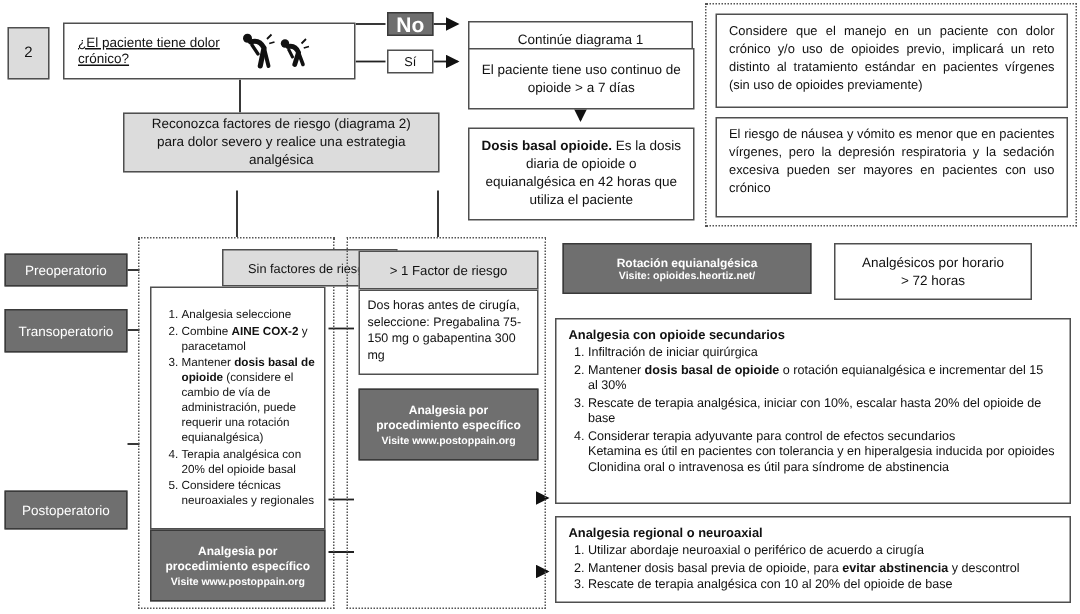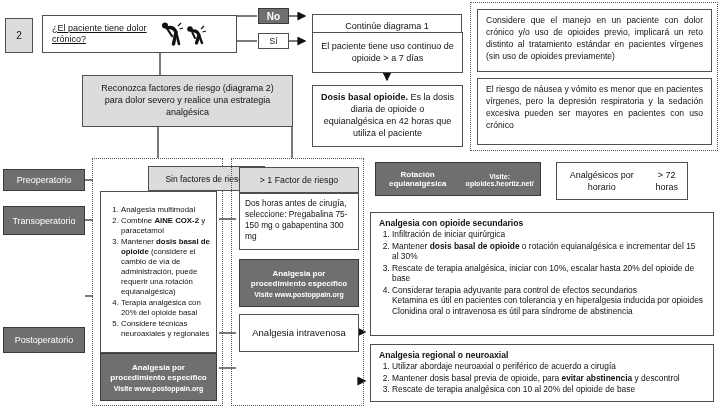--- a/index.html
+++ b/index.html
@@ -72,21 +72,21 @@
       <svg width="24" height="26" viewBox="0 0 24 26">
         <circle cx="6" cy="10" r="2.8" fill="#111"></circle>
         <path d="M8 12 Q13 11 15 16 L12.5 24" stroke="#111" stroke-width="3.2" fill="none" stroke-linecap="round"></path>
         <path d="M15 16 L18 24" stroke="#111" stroke-width="2.4" fill="none" stroke-linecap="round"></path>
         <path d="M8.5 14 L11 19" stroke="#111" stroke-width="2" fill="none" stroke-linecap="round"></path>
         <path d="M17 10 L20 7 M18.5 13 L22 12" stroke="#111" stroke-width="1.2" fill="none"></path>
       </svg>
     </span>
   </div>
 
-  <div class="abs box-dark center" style="left:258px;top:8px;width:31px;height:16px;font-size:10px;font-weight:bold;">
+  <div class="abs box-dark center" style="left:258px;top:8px;width:31px;height:16px;font-size:14px;font-weight:bold;">
     <span>No</span>
   </div>
   <div class="abs box center" style="left:258px;top:33px;width:31px;height:16px;font-size:8.5px;">
     <span>Sí</span>
   </div>
 
   <div class="abs box center" style="left:312px;top:14px;width:150px;height:24px;font-size:9px;">
     <span>Continúe diagrama 1</span>
   </div>
   <div class="abs box center" style="left:312px;top:32px;width:151px;height:41px;font-size:9px;line-height:1.3;padding:2px 8px;">
@@ -98,41 +98,41 @@
 
   <div class="abs dotted" style="left:470px;top:2px;width:248px;height:149px;">
     <div class="abs box note" style="left:6px;top:75px;width:235px;height:67px;">
       <span>El riesgo de náusea y vómito es menor que en pacientes vírgenes, pero la depresión respiratoria y la sedación excesiva pueden ser mayores en pacientes con uso crónico</span>
     </div>
     <div class="abs box note" style="left:6px;top:6px;width:235px;height:63px;">
       <span>Considere que el manejo en un paciente con dolor crónico y/o uso de opioides previo, implicará un reto distinto al tratamiento estándar en pacientes vírgenes (sin uso de opioides previamente)</span>
     </div>
   </div>
 
-  <div class="abs box-gray center" style="left:82px;top:75px;width:211px;height:52px;font-size:9px;line-height:1.3;padding:2px 12px;">
+  <div class="abs box-gray center" style="left:82px;top:75px;width:211px;height:40px;font-size:9px;line-height:1.3;padding:2px 12px;">
     <span>Reconozca factores de riesgo (diagrama 2) para dolor severo y realice una estrategia analgésica</span>
   </div>
 
   <div class="abs box-dark center phase" style="left:3px;top:169px;width:82px;height:22px;">
     <span>Preoperatorio</span>
   </div>
   <div class="abs box-dark center phase" style="left:3px;top:206px;width:82px;height:29px;">
     <span>Transoperatorio</span>
   </div>
   <div class="abs box-dark center phase" style="left:3px;top:283px;width:82px;height:26px;margin-top:44px;">
     <span>Postoperatorio</span>
   </div>
 
   <div class="abs dotted" style="left:92px;top:158px;width:131px;height:248px;">
     <div class="abs box-gray center" style="left:7px;top:7px;width:117px;height:25px;font-size:8.5px;margin-left:48px;">
       <span>Sin factores de riesgo</span>
     </div>
     <div class="abs box" style="left:7px;top:32px;width:117px;height:162px;padding:13px 4px 0 6px;">
       <ol style="font-size:7.8px;line-height:1.28;">
-          <li><span>Analgesia multimodal</span></li>
+          <li><span>Analgesia seleccione</span></li>
           <li><span>Combine </span><b>AINE COX-2</b><span> y paracetamol</span></li>
           <li><span>Mantener </span><b>dosis basal de opioide</b><span> (considere el cambio de vía de administración, puede requerir una rotación equianalgésica)</span></li>
           <li><span>Terapia analgésica con 20% del opioide basal</span></li>
           <li><span>Considere técnicas neuroaxiales y regionales</span></li>
         </ol>
     </div>
     <div class="abs box-dark center" style="left:7px;top:194px;width:117px;height:48px;flex-direction:column;padding:2px 4px;">
       <span style="font-size:8px;font-weight:bold;line-height:1.25;">Analgesia por procedimiento específico</span>
       <span style="font-size:7px;font-weight:bold;margin-top:2px;">Visite www.postoppain.org</span>
     </div>
@@ -142,30 +142,27 @@
     <div class="abs box-gray center" style="left:7px;top:8px;width:120px;height:26px;font-size:8.8px;">
       <span>&gt; 1 Factor de riesgo</span>
     </div>
     <div class="abs box" style="left:7px;top:34px;width:120px;height:57px;font-size:8.3px;line-height:1.32;padding:4px 5px;">
       <span>Dos horas antes de cirugía, seleccione: Pregabalina 75-150 mg o gabapentina 300 mg</span>
     </div>
     <div class="abs box-dark center" style="left:7px;top:100px;width:120px;height:48px;flex-direction:column;padding:2px 4px;">
       <span style="font-size:8px;font-weight:bold;line-height:1.25;">Analgesia por procedimiento específico</span>
       <span style="font-size:7px;font-weight:bold;margin-top:2px;">Visite www.postoppain.org</span>
     </div>
-    <div class="abs box center" style="left:7px;top:155px;width:120px;height:38px;font-size:9.5px;line-height:1.25;padding:0 10px;">
-      <span>Analgesia intravenosa</span>
-    </div>
   </div>
 
-  <div class="abs box-dark center" style="left:375px;top:162px;width:166px;height:34px;">
+  <div class="abs box-dark center" style="left:375px;top:162px;width:166px;height:34px;flex-direction:column;">
     <span style="font-size:8px;font-weight:bold;">Rotación equianalgésica</span>
     <span style="font-size:7px;font-weight:bold;margin-top:1px;">Visite: opioides.heortiz.net/</span>
   </div>
-  <div class="abs box center" style="left:556px;top:162px;width:132px;height:38px;font-size:9px;line-height:1.35;">
+  <div class="abs box center" style="left:556px;top:162px;width:132px;height:38px;flex-direction:column;font-size:9px;line-height:1.35;">
     <span>Analgésicos por horario</span>
     <span>&gt; 72 horas</span>
   </div>
 
   <div class="abs box" style="left:370px;top:212px;width:344px;height:124px;padding:5px 8px;">
     <div style="font-size:8.6px;font-weight:bold;margin-bottom:1px;">Analgesia con opioide secundarios</div>
     <ol style="font-size:8.4px;line-height:1.26;padding-left:13px;">
         <li><span>Infiltración de iniciar quirúrgica</span></li>
         <li><span>Mantener </span><b>dosis basal de opioide</b><span> o rotación equianalgésica e incrementar del 15 al 30%</span></li>
         <li><span>Rescate de terapia analgésica, iniciar con 10%, escalar hasta 20% del opioide de base</span></li>

